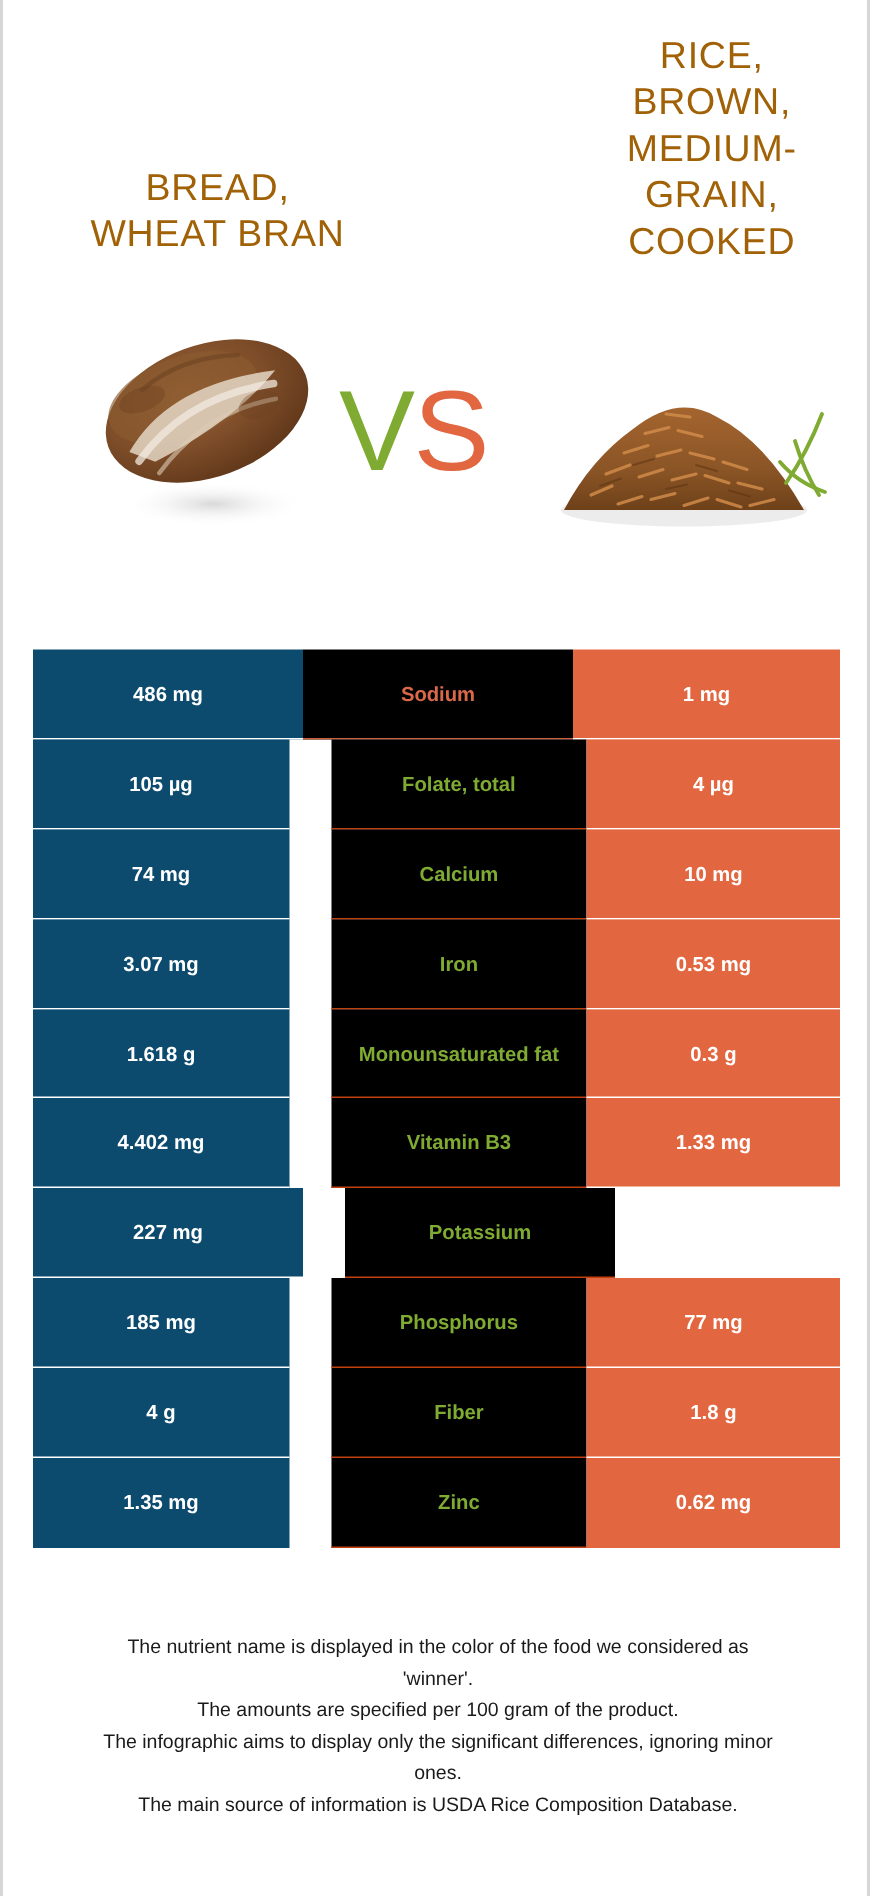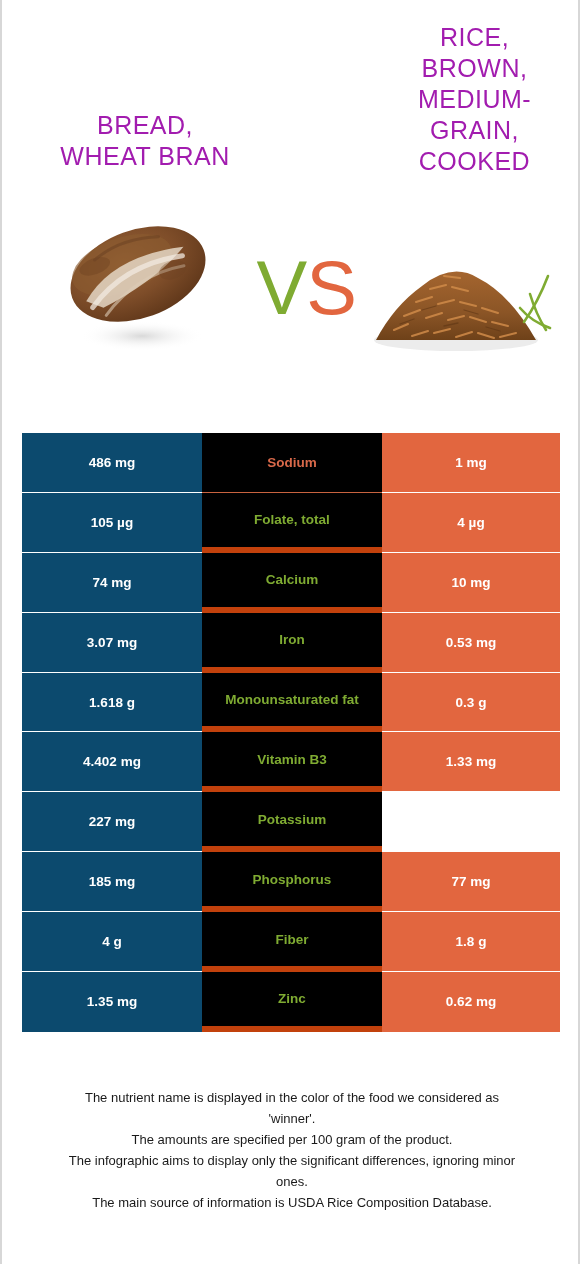--- a/index.html
+++ b/index.html
@@ -29,21 +29,21 @@
     width: 580px;
     height: 190px;
   }
   .title {
     position: absolute;
     font-family: "Liberation Sans", sans-serif;
     font-weight: 300;
     font-size: 25px;
     letter-spacing: 0.5px;
     line-height: 31px;
-    color: #a21caf;
+    color: #a16207;
     text-align: center;
     text-transform: uppercase;
     white-space: pre-line;
   }
   .title-left {
     left: 18px;
     width: 250px;
     bottom: 18px;
   }
   .title-right {
@@ -65,21 +65,21 @@
     top: 0;
   }
   .food-left  { left: 48px;  width: 180px; height: 190px; }
   .food-right { right: 22px; width: 200px; height: 190px; }
 
   .vs {
     position: absolute;
     left: 224px;
     top: 58px;
     width: 130px;
-    text-align: right;
+    text-align: left;
     font-family: "Liberation Sans", sans-serif;
     font-weight: 400;
     font-size: 76px;
     line-height: 80px;
     letter-spacing: -1px;
   }
   .vs .v { color: #7FAB32; }
   .vs .s { color: #E2663F; }
 
   
@@ -116,21 +116,21 @@
   }
   .cell-right {
     width: 178px;
     background: #E2663F;
     color: #ffffff;
     border-bottom: 1.3px solid #ffffff;
   }
   .row:last-child .cell-left,
   .row:last-child .cell-right { border-bottom: none; }
 
-  .cell-mid.win-green { color: #7FAB32; border-bottom: 6px solid #c2410c; }
+  .cell-mid.win-green { color: #7FAB32; border-bottom: 1px solid #c2410c; margin-left: 28px; }
   .cell-mid.win-red   { color: #D9694A; border-bottom: 1px solid #C9633F; }
   .row:first-child .cell-mid { border-top: none; }
 
   
   .footer {
     position: absolute;
     top: 1087px;
     left: 16px;
     width: 548px;
     text-align: center;

